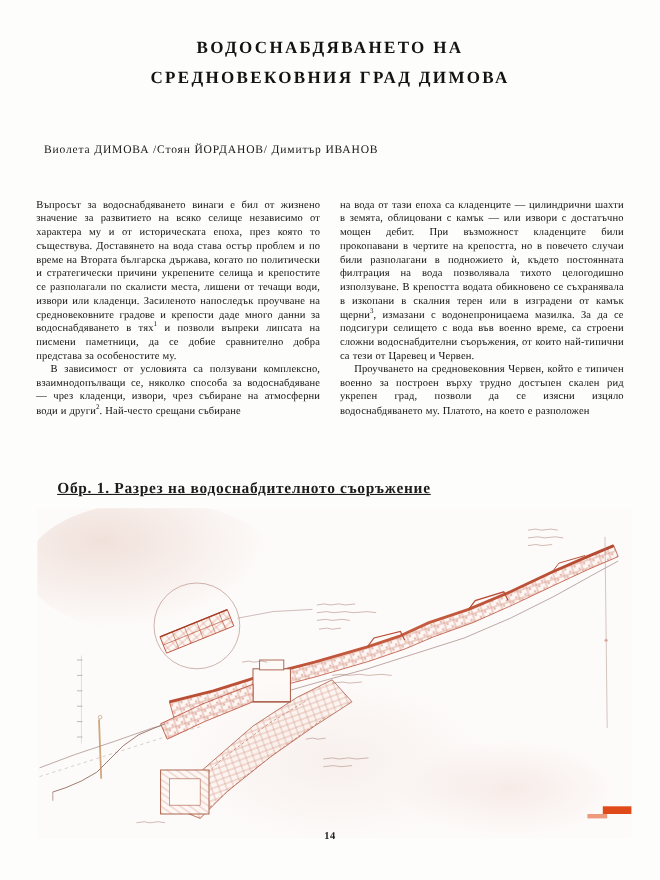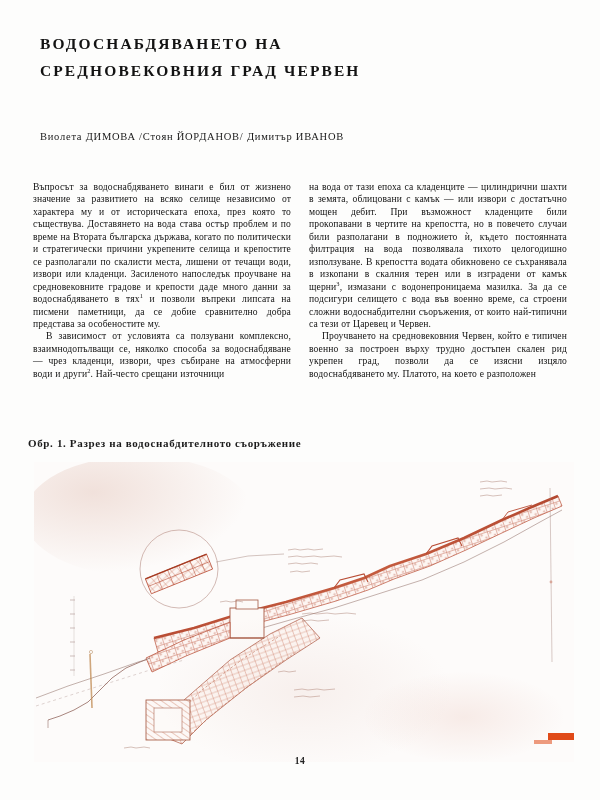--- a/index.html
+++ b/index.html
@@ -17,20 +17,21 @@
     font-family: "Liberation Serif", "DejaVu Serif", serif;
     color: #141414;
   }
 
   
   .title-block {
     position: absolute;
     left: 40px;
     top: 30px;
     width: 520px;
+    text-align: center;
   }
   .title-line {
     font-family: "Liberation Serif", "DejaVu Serif", serif;
     font-size: 15.5px;
     font-weight: bold;
     letter-spacing: 2.1px;
     color: #131313;
     line-height: 27px;
     white-space: nowrap;
   }
@@ -79,27 +80,28 @@
   }
   sup {
     font-size: 6.4px;
     vertical-align: super;
     line-height: 0;
   }
 
   
   .fig-caption {
     position: absolute;
-    left: 28px;
+    left: 52px;
     top: 437px;
-    font-size: 11px;
+    font-size: 14px;
     font-weight: bold;
     letter-spacing: 0.65px;
     color: #1c1c1c;
     white-space: nowrap;
+    text-decoration: underline;
   }
 
   
   .figure {
     position: absolute;
     left: 34px;
     top: 462px;
     width: 540px;
     height: 300px;
     background: #fdfbfa;
@@ -162,30 +164,30 @@
     letter-spacing: 0.5px;
   }
 </style>
 </head>
 <body>
 
 <div id="page">
 
   <div class="title-block">
     <div class="title-line">ВОДОСНАБДЯВАНЕТО НА</div>
-    <div class="title-line">СРЕДНОВЕКОВНИЯ ГРАД ЧЕРВЕН</div>
+    <div class="title-line">СРЕДНОВЕКОВНИЯ ГРАД ДИМОВА</div>
   </div>
 
   <div class="authors">Виолета ДИМОВА /Стоян ЙОРДАНОВ/ Димитър ИВАНОВ</div>
 
   <div class="columns">
 
     <div class="col">
       <p><span>Въпросът за водоснабдяването винаги е бил от жизнено значение за развитието на всяко селище независимо от характера му и от историческата епоха, през която то съществува. Доставянето на вода става остър проблем и по време на Втората българска държава, когато по политически и стратегически причини укрепените селища и крепостите се разполагали по скалисти места, лишени от течащи води, извори или кладенци. Засиленото напоследък проучване на средновековните градове и крепости даде много данни за водоснабдяването в тях</span><sup>1</sup><span> и позволи въпреки липсата на писмени паметници, да се добие сравнително добра представа за особеностите му.</span></p>
-      <p class="indent"><span>В зависимост от условията са ползувани комплексно, взаимнодопълващи се, няколко способа за водоснабдяване — чрез кладенци, извори, чрез събиране на атмосферни води и други</span><sup>2</sup><span>. Най-често срещани източници</span></p>
+      <p class="indent"><span>В зависимост от условията са ползувани комплексно, взаимнодопълващи се, няколко способа за водоснабдяване — чрез кладенци, извори, чрез събиране на атмосферни води и други</span><sup>2</sup><span>. Най-често срещани събиране</span></p>
     </div>
 
     <div class="col">
       <p><span>на вода от тази епоха са кладенците — цилиндрични шахти в земята, облицовани с камък — или извори с достатъчно мощен дебит. При възможност кладенците били прокопавани в чертите на крепостта, но в повечето случаи били разполагани в подножието ѝ, където постоянната филтрация на вода позволявала тихото целогодишно използуване. В крепостта водата обикновено се съхранявала в изкопани в скалния терен или в изградени от камък щерни</span><sup>3</sup><span>, измазани с водонепроницаема мазилка. За да се подсигури селището с вода във военно време, са строени сложни водоснабдителни съоръжения, от които най-типични са тези от Царевец и Червен.</span></p>
       <p class="indent">Проучването на средновековния Червен, който е типичен военно за построен върху трудно достъпен скален рид укрепен град, позволи да се изясни изцяло водоснабдяването му. Платото, на което е разположен</p>
     </div>
 
   </div>
 
   <div class="fig-caption">Обр. 1. Разрез на водоснабдителното съоръжение</div>

